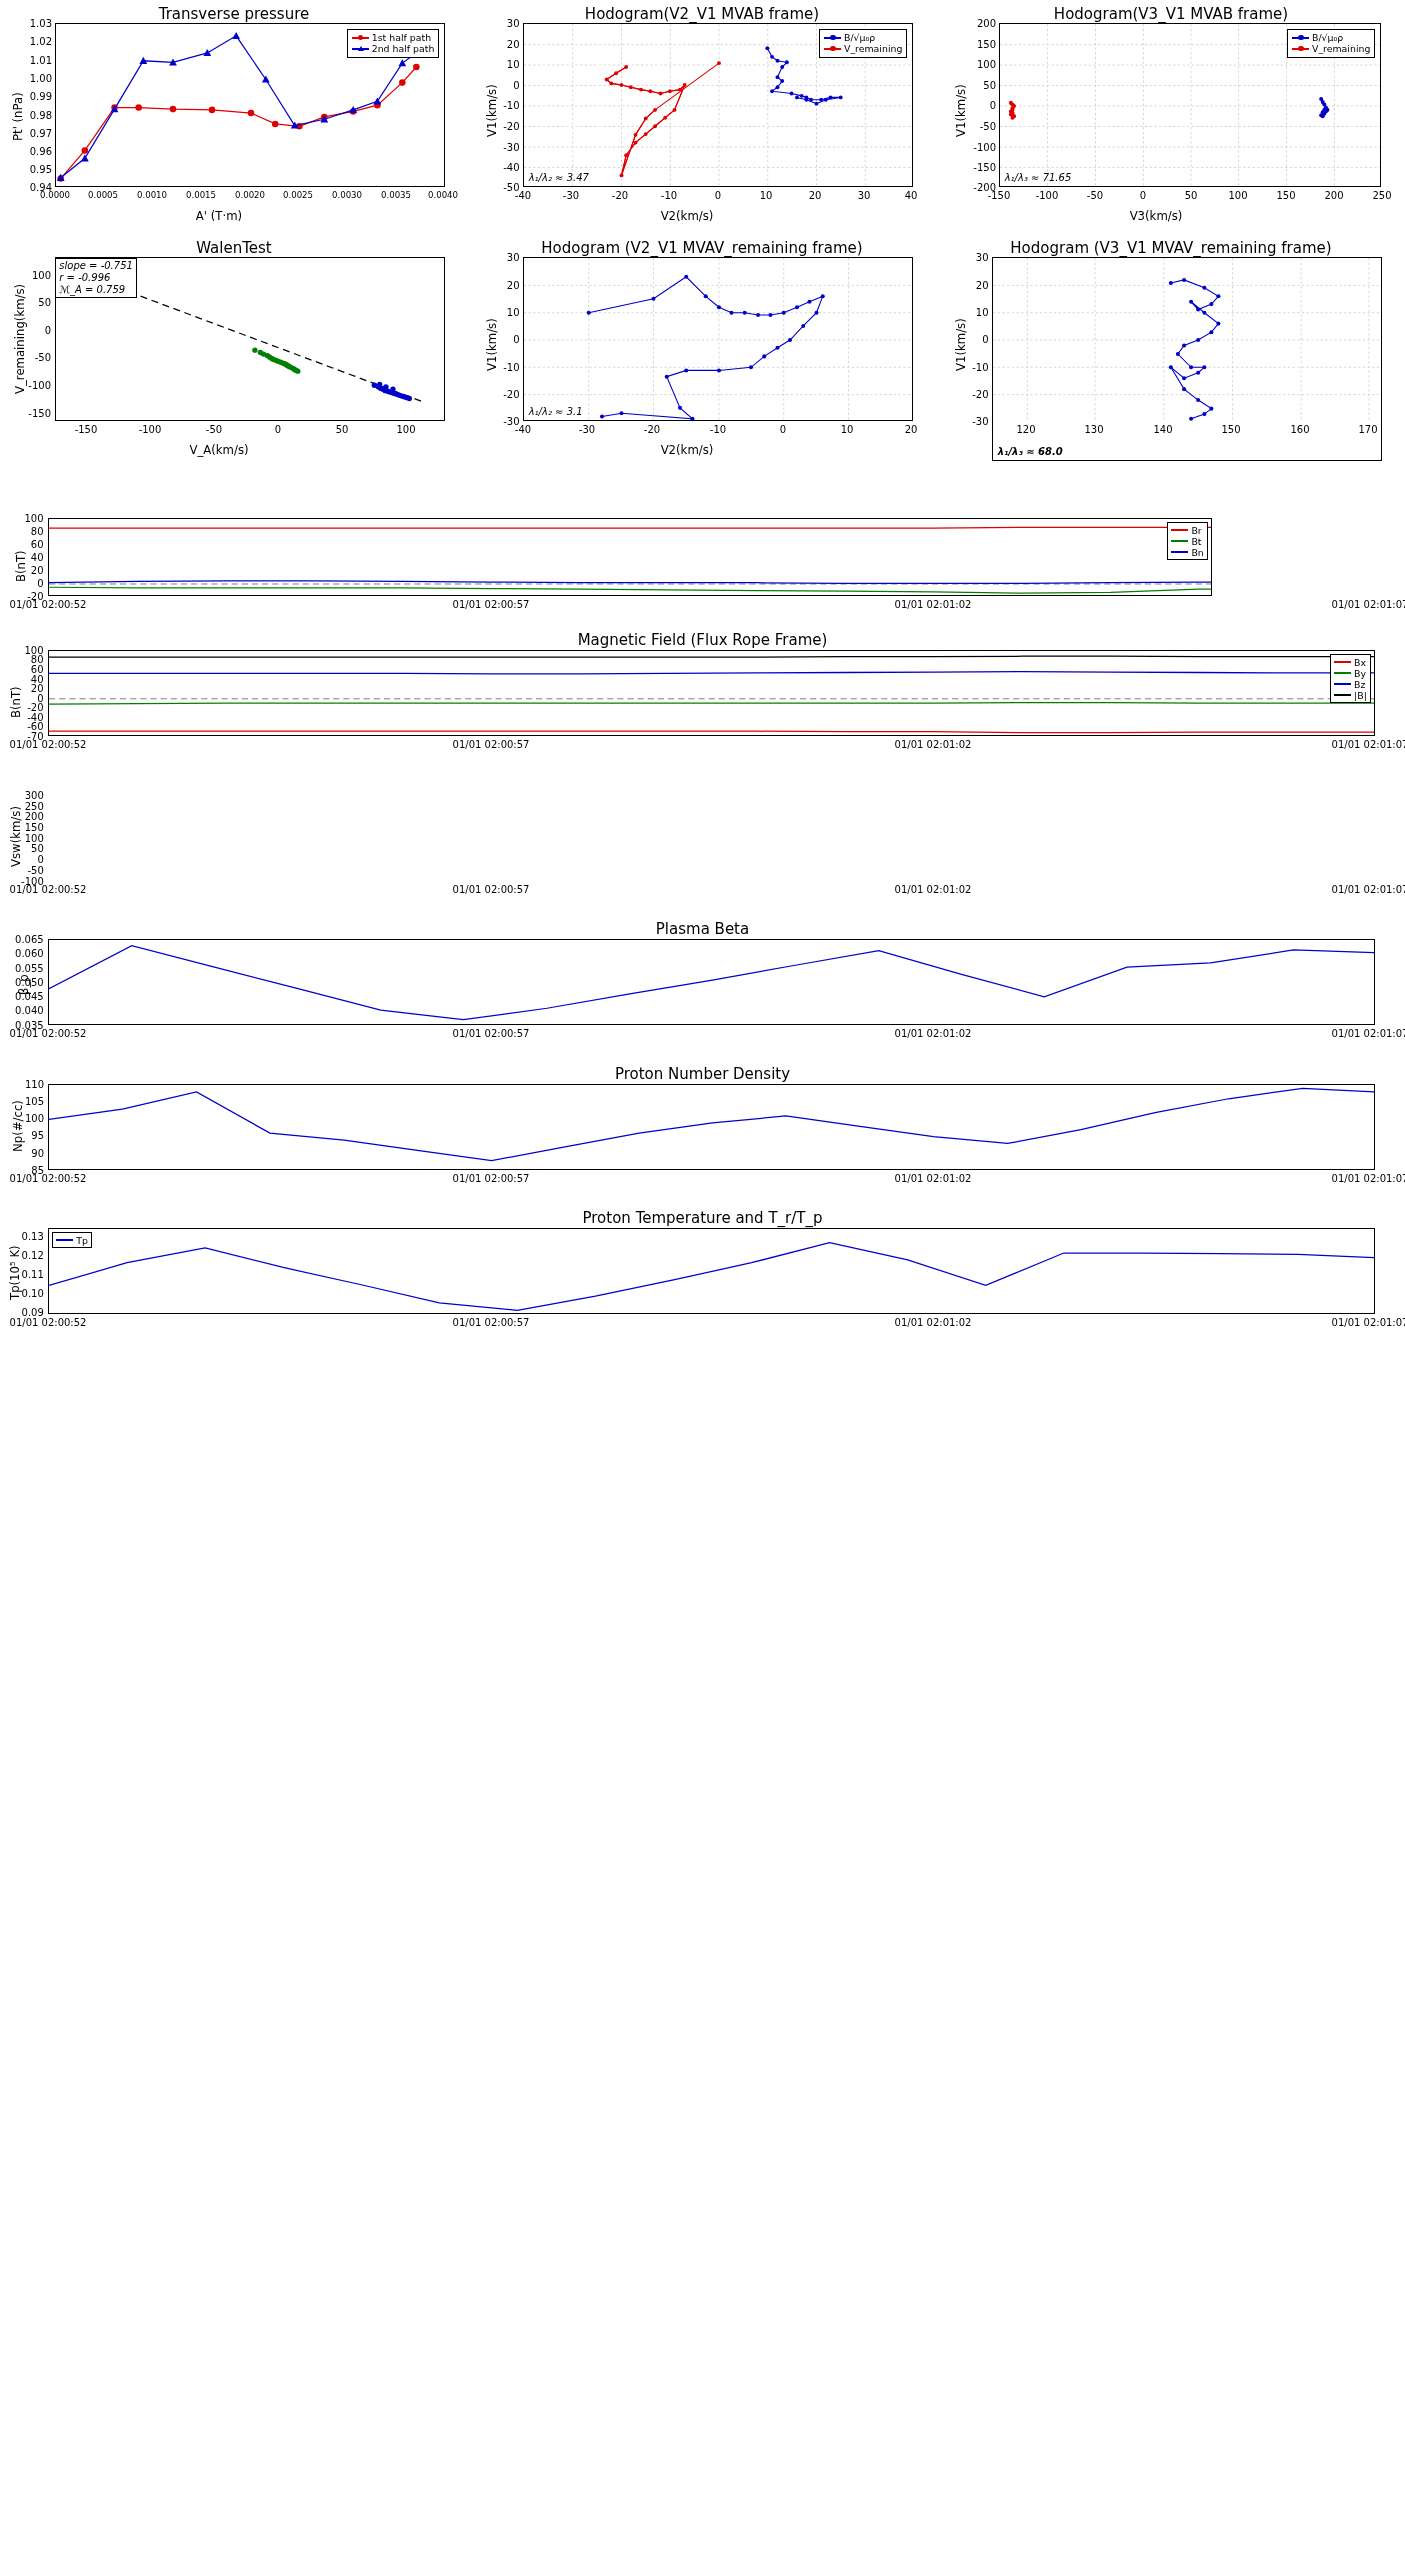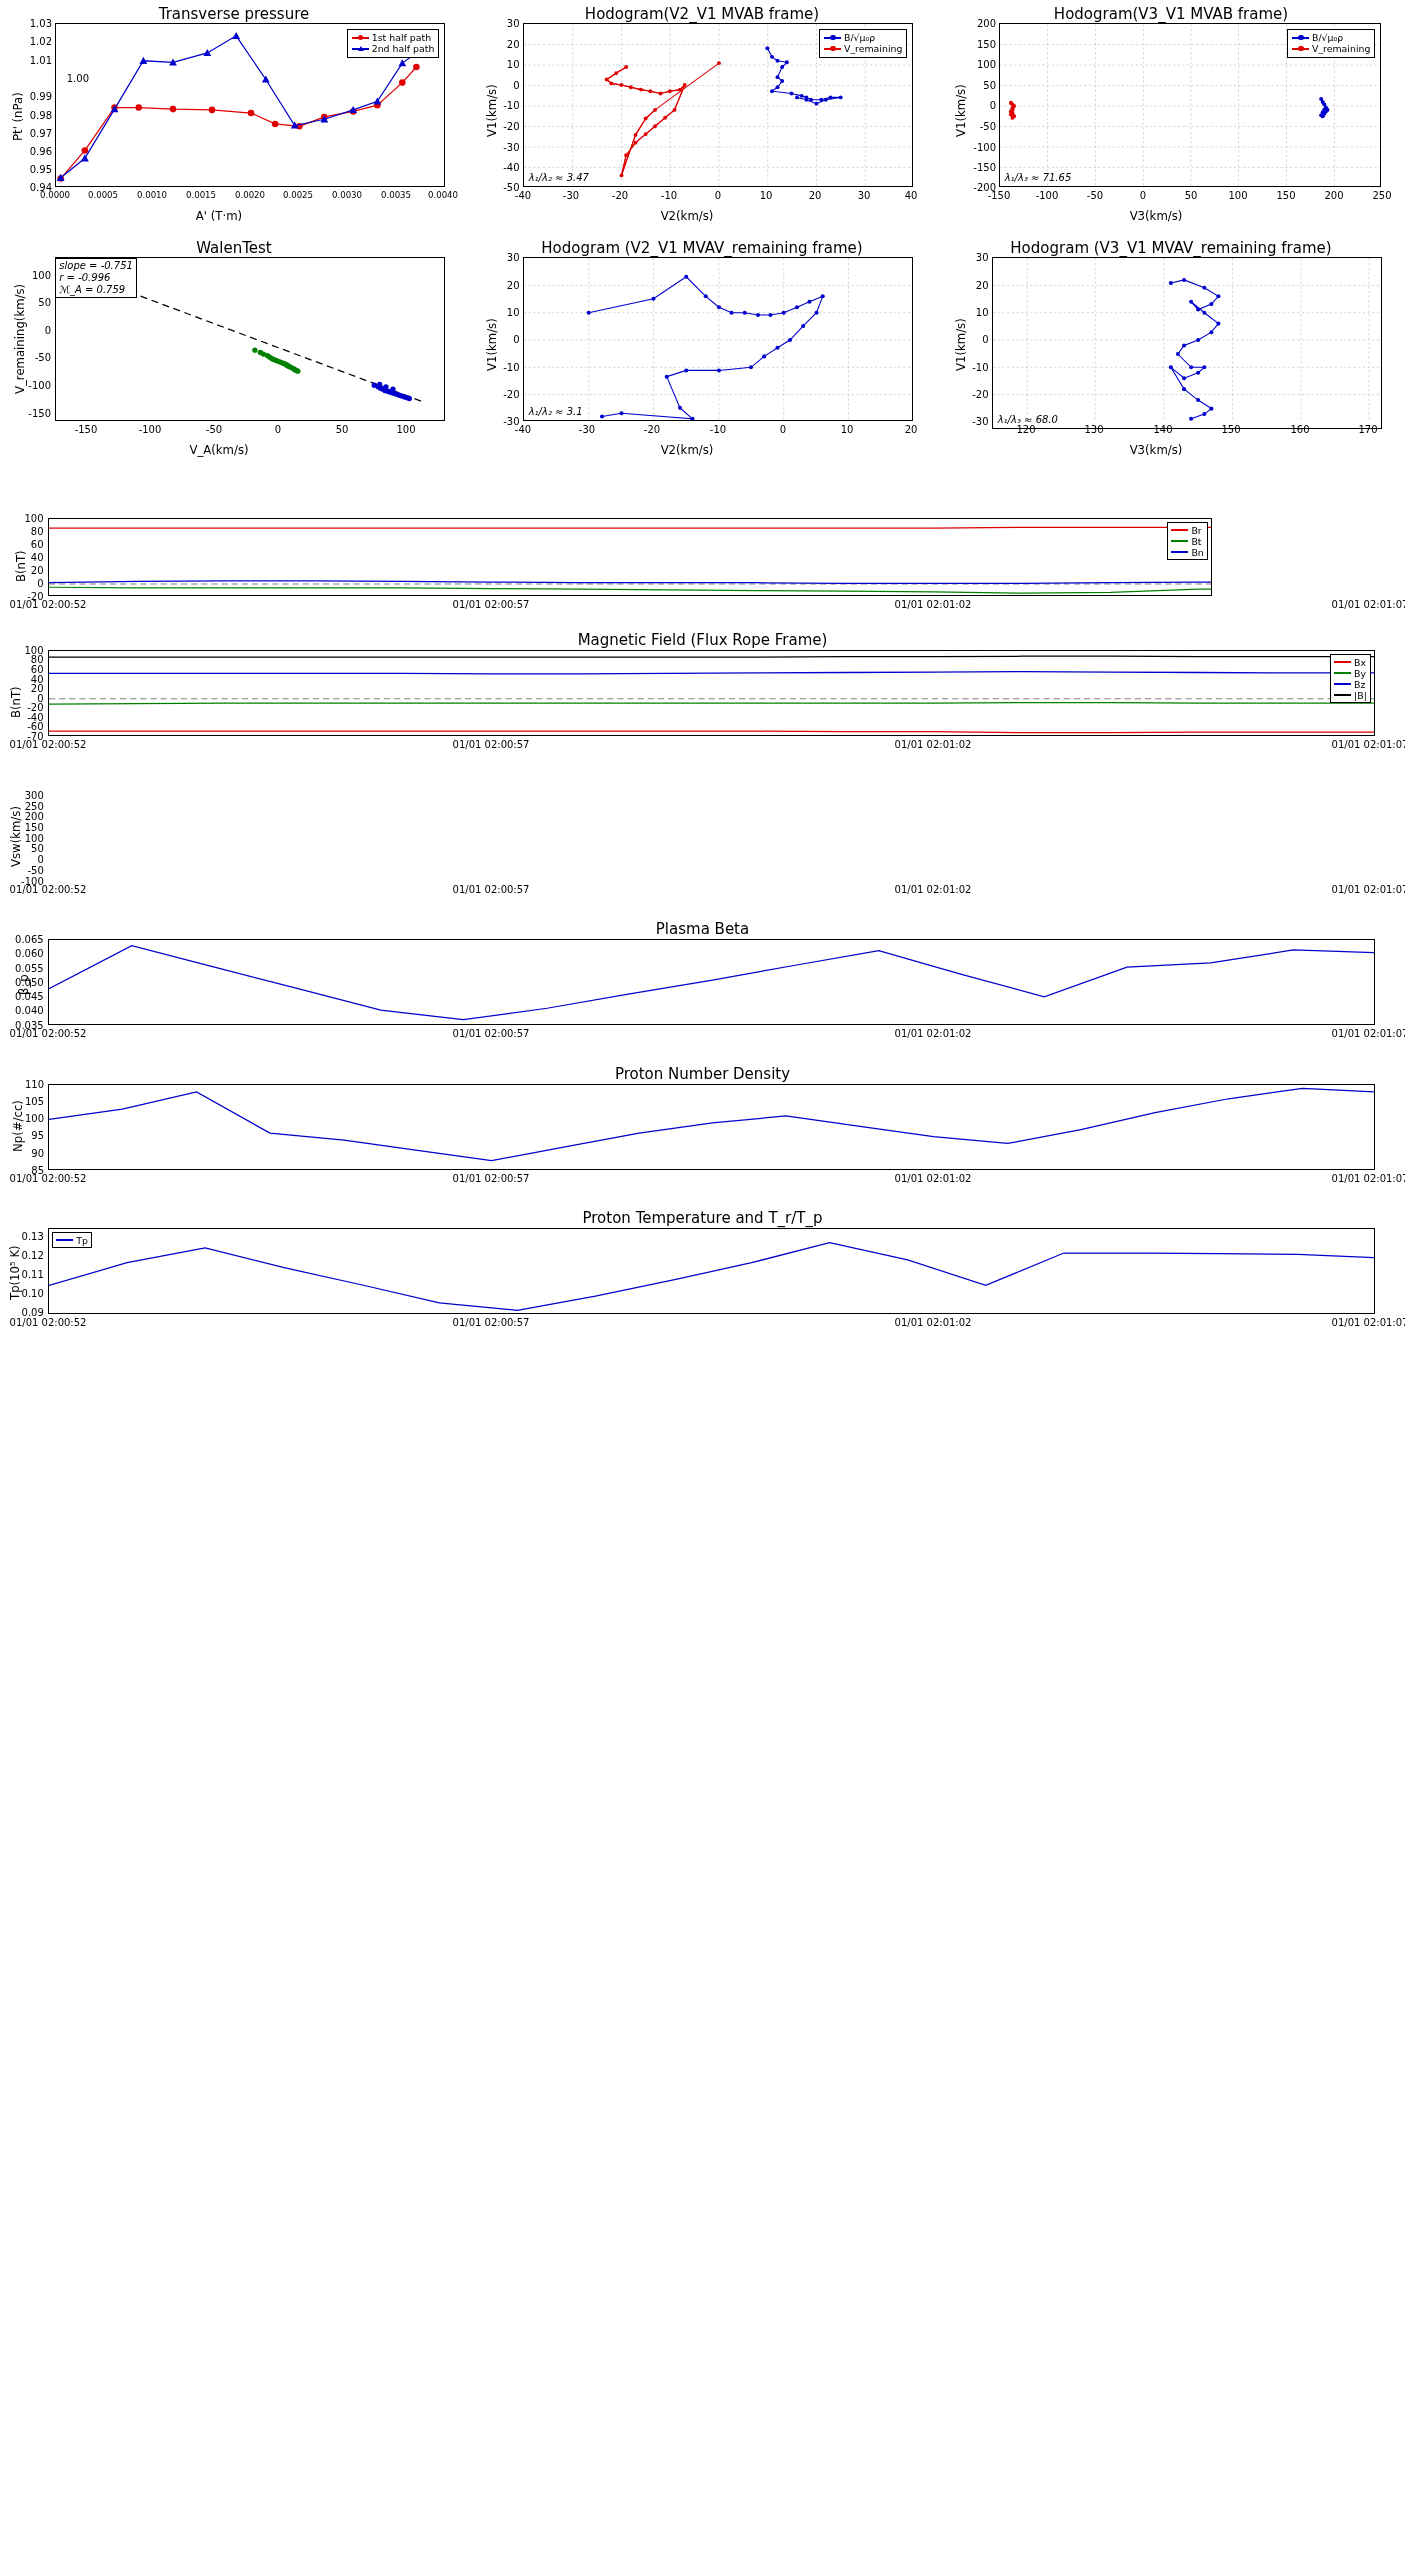--- a/index.html
+++ b/index.html
@@ -80,21 +80,21 @@
             <span class="swatch" style="background:#0000cc">
               <i class="mkt" style="border-bottom:5.5px solid #0000cc"></i>
             </span>
             <span>2nd half path</span>
           </div>
       </div>
     </div>
     <div class="ticky" style="left:22px;top:23.4px;width:30px;">1.03</div>
     <div class="ticky" style="left:22px;top:41px;width:30px;">1.02</div>
     <div class="ticky" style="left:22px;top:60px;width:30px;">1.01</div>
-    <div class="ticky" style="left:22px;top:78px;width:30px;margin-left:37px;">1.00</div>
+    <div class="ticky" style="left:22px;top:78px;width:30px;">1.00</div>
     <div class="ticky" style="left:22px;top:96px;width:30px;">0.99</div>
     <div class="ticky" style="left:22px;top:115px;width:30px;">0.98</div>
     <div class="ticky" style="left:22px;top:133px;width:30px;">0.97</div>
     <div class="ticky" style="left:22px;top:151px;width:30px;">0.96</div>
     <div class="ticky" style="left:22px;top:169px;width:30px;">0.95</div>
     <div class="ticky" style="left:22px;top:187px;width:30px;">0.94</div>
     <div class="tickx" style="left:55px;top:190px;font-size:8.6px;">0.0000</div>
     <div class="tickx" style="left:103px;top:190px;font-size:8.6px;">0.0005</div>
     <div class="tickx" style="left:152px;top:190px;font-size:8.6px;">0.0010</div>
     <div class="tickx" style="left:201px;top:190px;font-size:8.6px;">0.0015</div>
@@ -436,21 +436,21 @@
     <div class="tickx" style="left:250px;top:190px;">-10</div>
     <div class="tickx" style="left:315px;top:190px;">0</div>
     <div class="tickx" style="left:379px;top:190px;">10</div>
     <div class="tickx" style="left:443px;top:190px;">20</div>
   </div>
 
   <div class="panel" style="left:937px;top:234px;width:468px;height:226px;">
     <div class="title" style="top:4.7px;left:0;">Hodogram (V3_V1 MVAV_remaining frame)</div>
     <div class="ylabel" style="left:17px;top:137px;">V1(km/s)</div>
     <div class="xlabel" style="left:141px;top:209px;width:156px;">V3(km/s)</div>
-    <div class="plotbox" style="left:55px;top:23.4px;width:390px;height:172px;">
+    <div class="plotbox" style="left:55px;top:23.4px;width:390px;height:204px;font-weight:bold;">
       <svg width="390" height="164" viewBox="0 0 500 210">
         <g stroke="#cccccc" stroke-width="1" stroke-dasharray="3,3">
           <line x1="44" y1="0" x2="44" y2="210"></line>
             <line x1="131" y1="0" x2="131" y2="210"></line>
             <line x1="219" y1="0" x2="219" y2="210"></line>
             <line x1="307" y1="0" x2="307" y2="210"></line>
             <line x1="395" y1="0" x2="395" y2="210"></line>
             <line x1="482" y1="0" x2="482" y2="210"></line>
           <line x1="0" y1="35" x2="500" y2="35"></line>
             <line x1="0" y1="70" x2="500" y2="70"></line>

